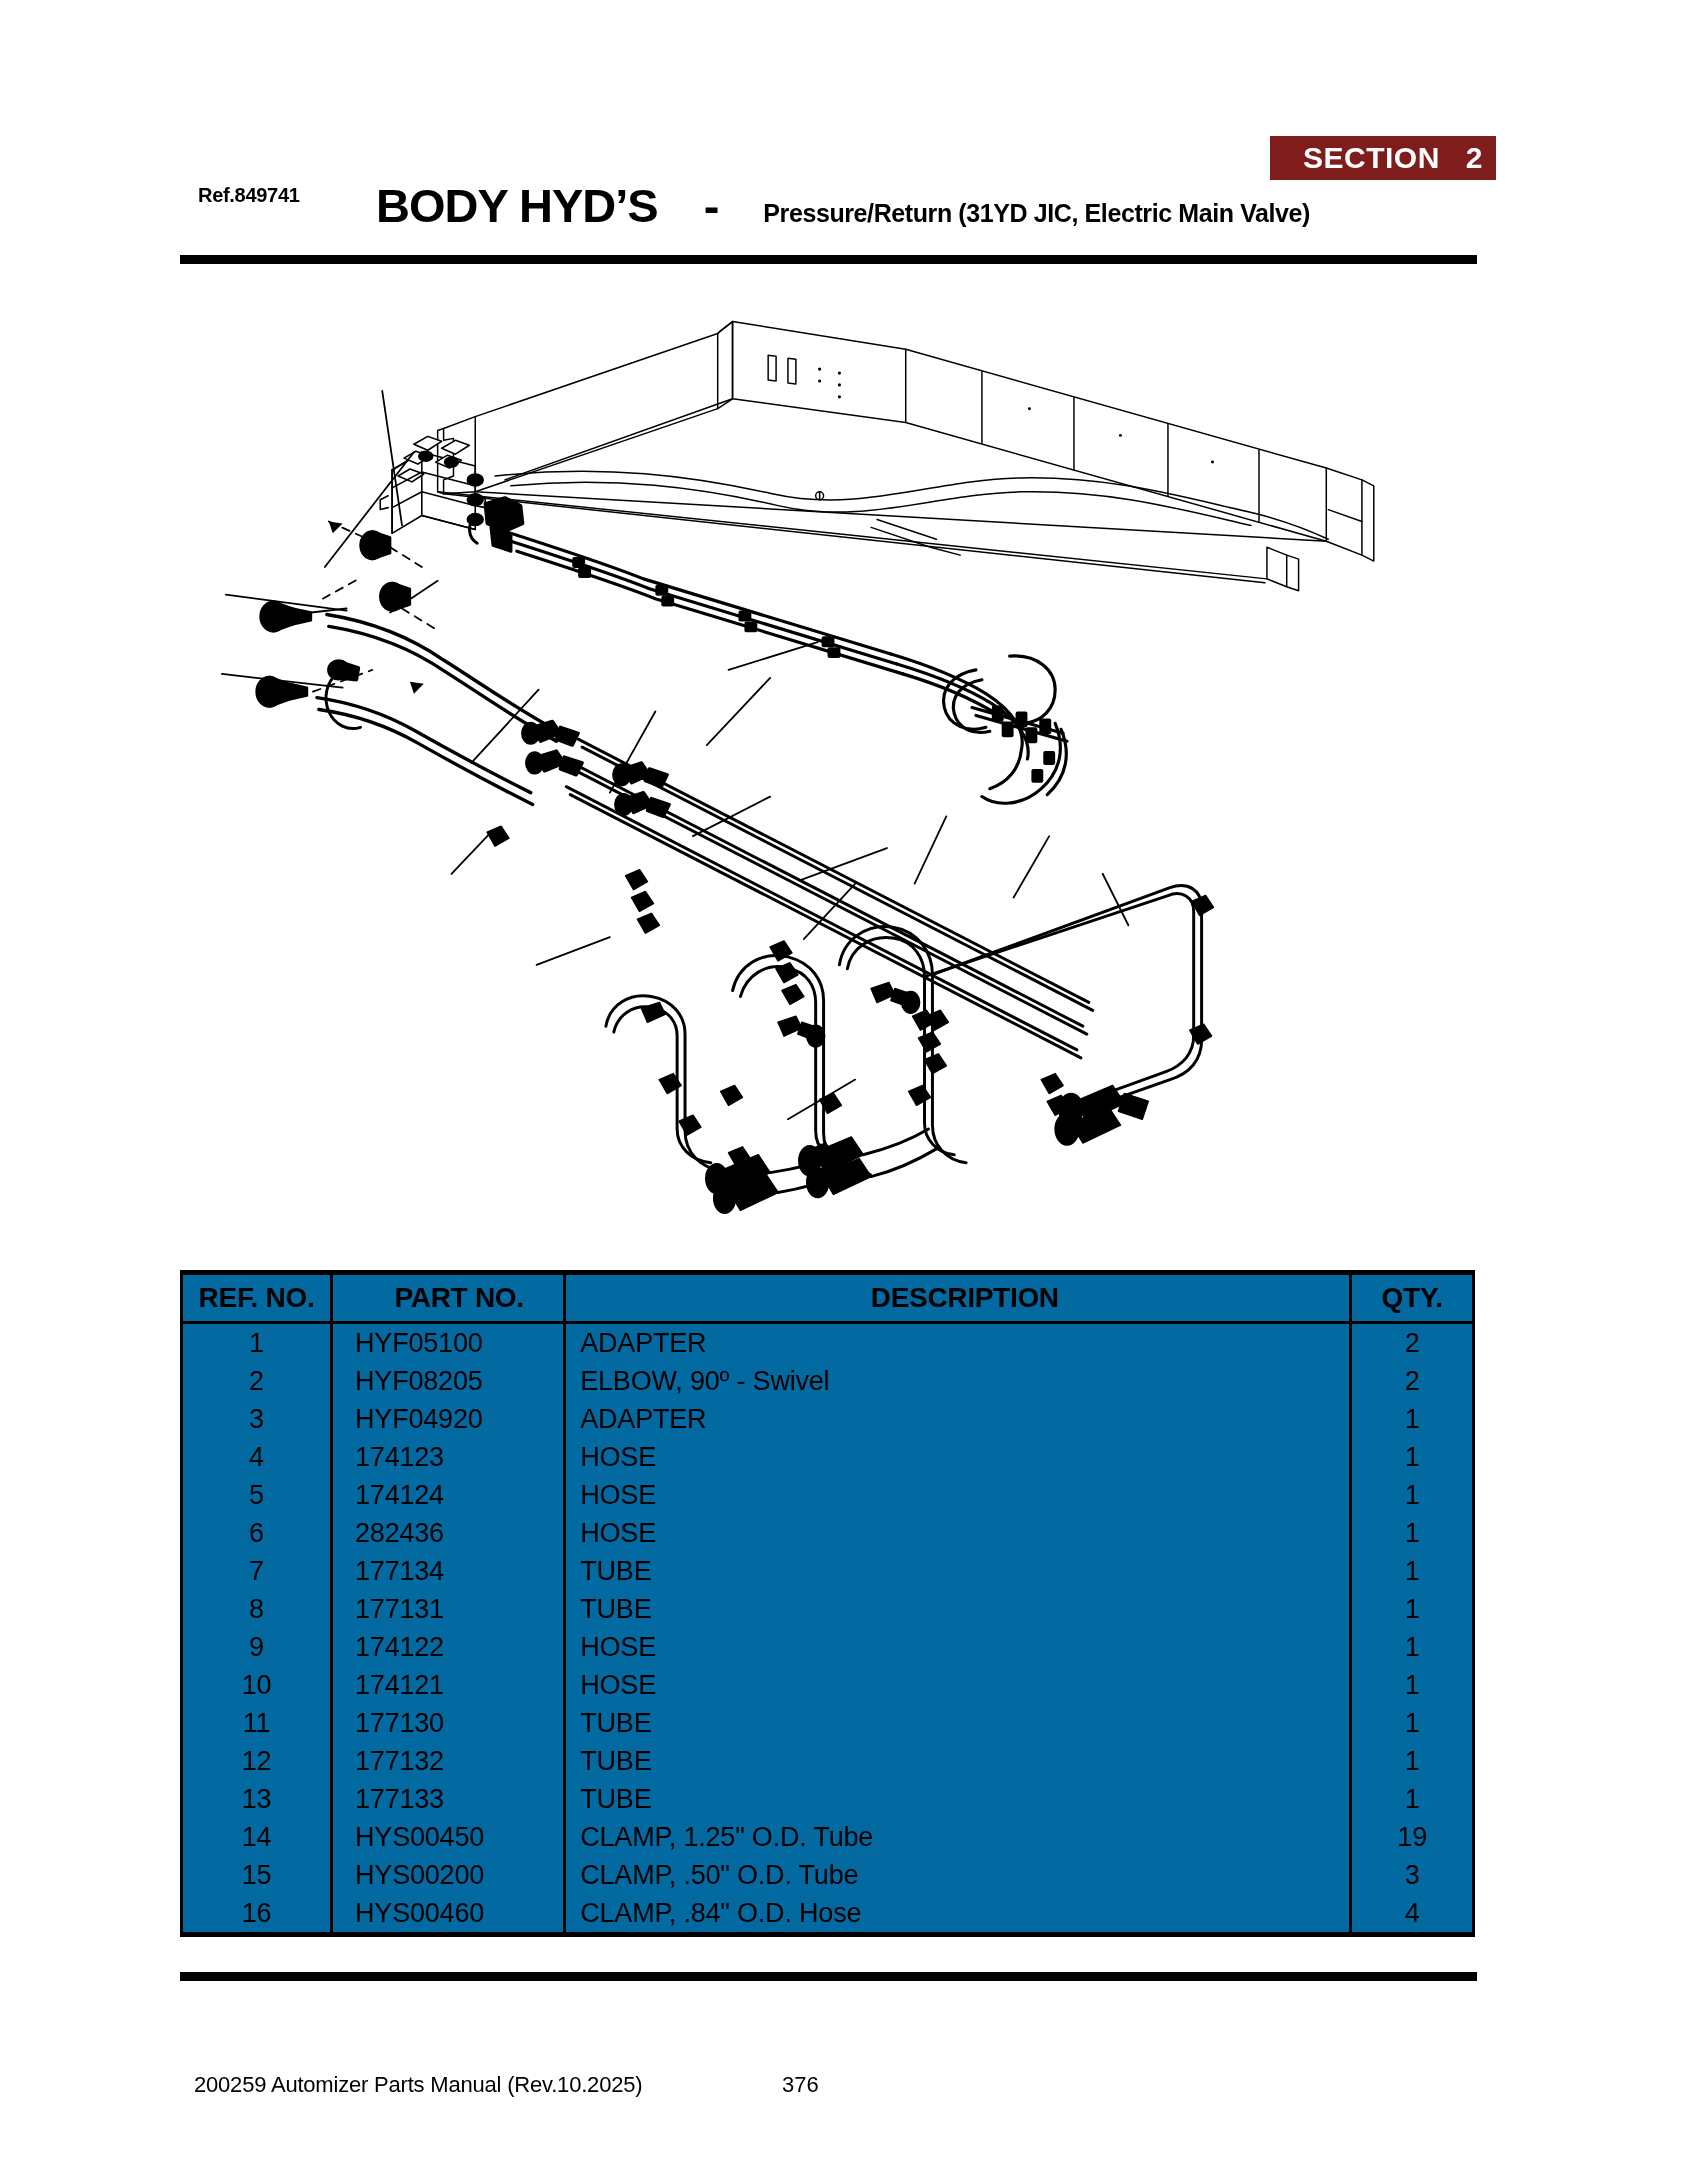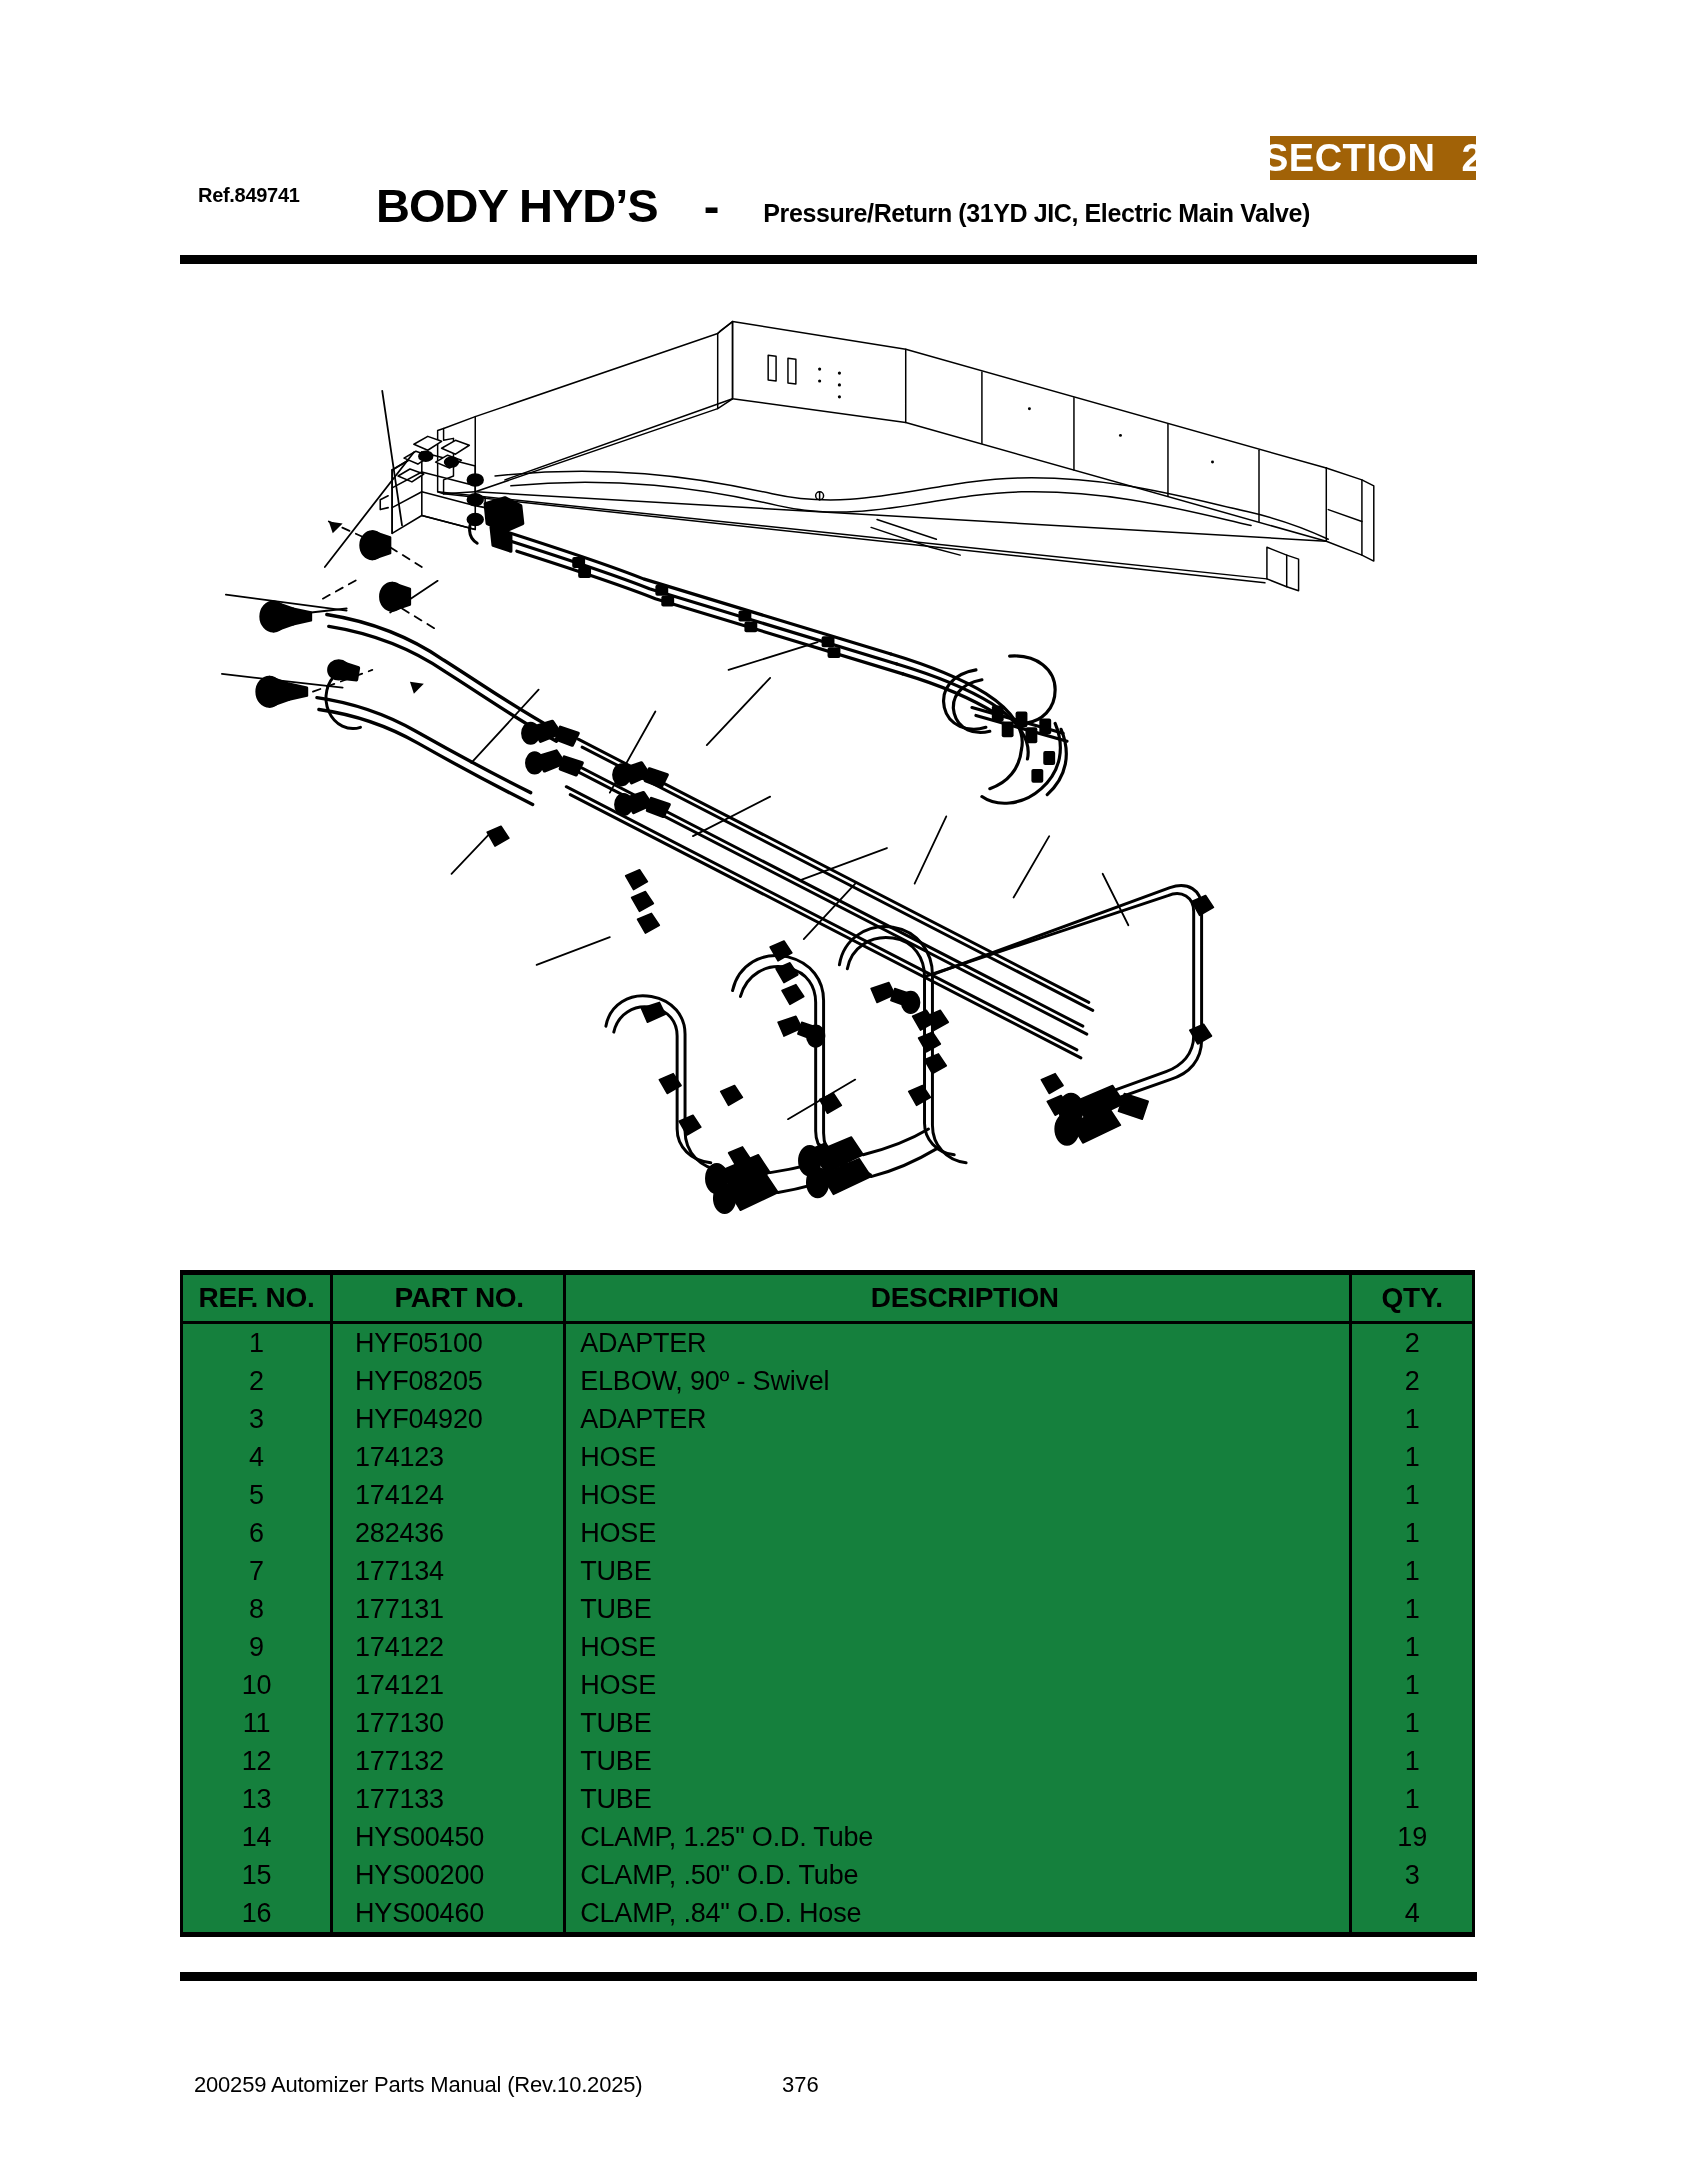--- a/index.html
+++ b/index.html
@@ -24,29 +24,30 @@
     height: 2178px;
   }
 
   
   .section-badge {
     position: absolute;
     left: 1270px;
     top: 136px;
     width: 206px;
     height: 44px;
-    background: #a16207;
+    background: #7f1d1d;
     color: #ffffff;
     display: flex;
     align-items: center;
     justify-content: center;
     gap: 26px;
     font-weight: bold;
-    font-size: 38px;
+    font-size: 30px;
     letter-spacing: 0.5px;
+    padding-left: 20px;
   }
   .section-badge .sec-word { line-height: 1; }
   .section-badge .sec-num { line-height: 1; }
 
   .ref-code {
     position: absolute;
     left: 198px;
     top: 184px;
     font-size: 20px;
     font-weight: bold;
@@ -100,21 +101,21 @@
   }
   .illustration svg { display: block; width: 100%; height: 100%; }
 
   
   .parts-table {
     position: absolute;
     left: 180px;
     top: 1270px;
     width: 1295px;
     border-collapse: collapse;
-    background: #15803d;
+    background: #0369a1;
   }
   .parts-table th,
   .parts-table td {
     border-left: 3px solid #000;
     border-right: 3px solid #000;
     padding: 0;
   }
   .parts-table thead th {
     border-top: 5px solid #000;
     border-bottom: 3px solid #000;

